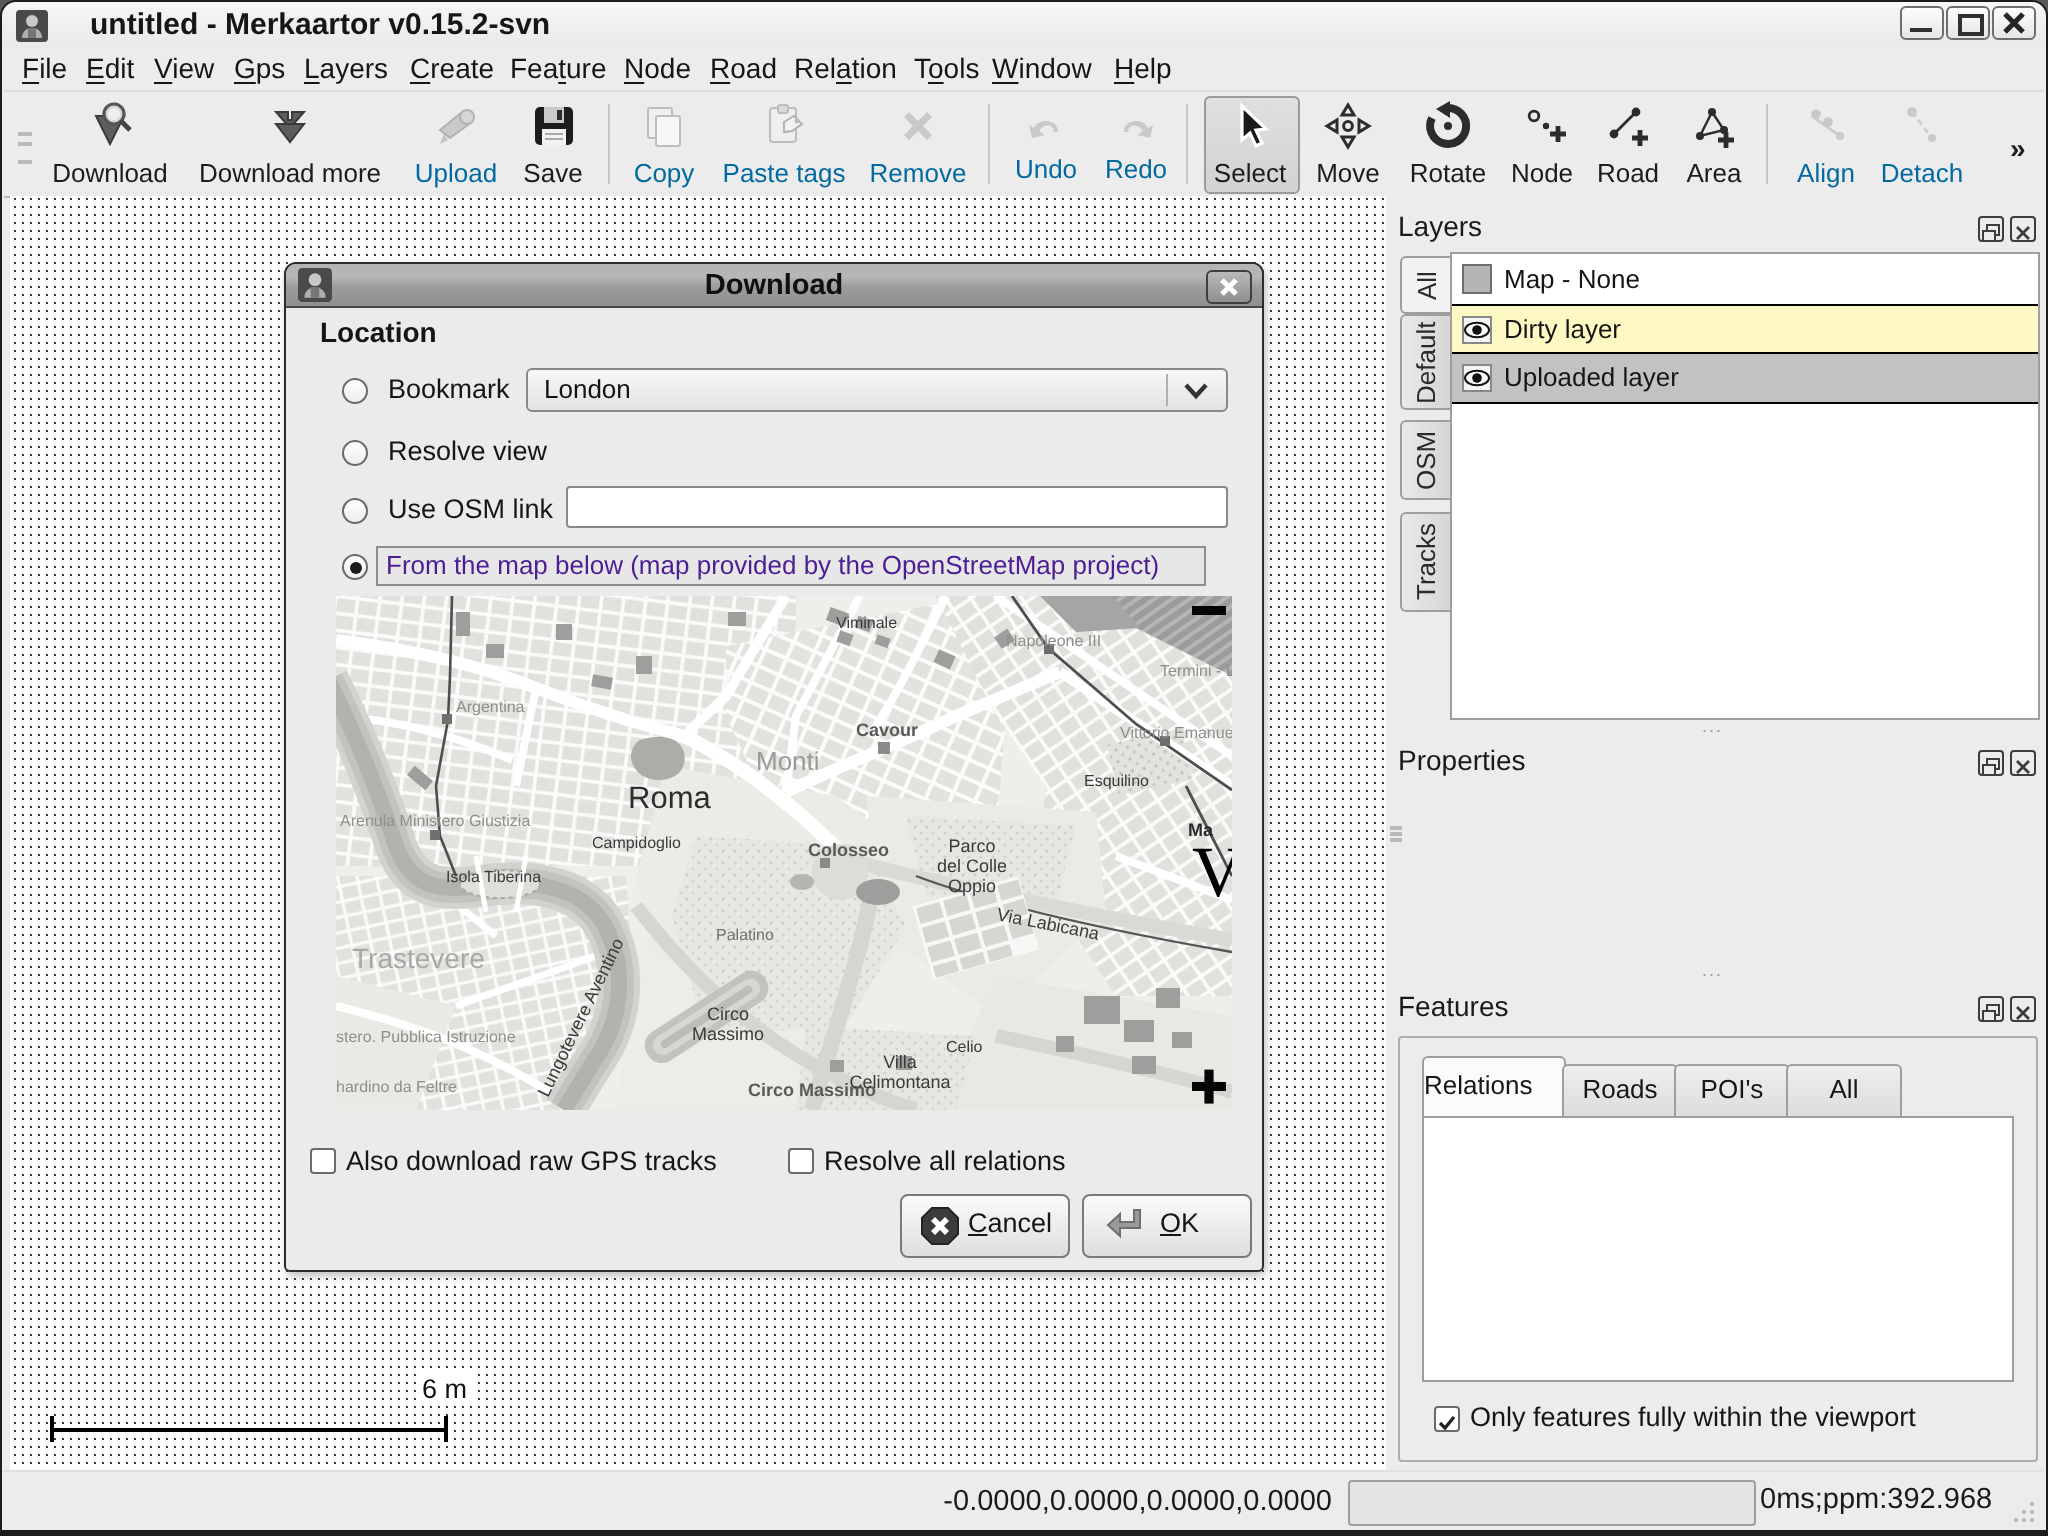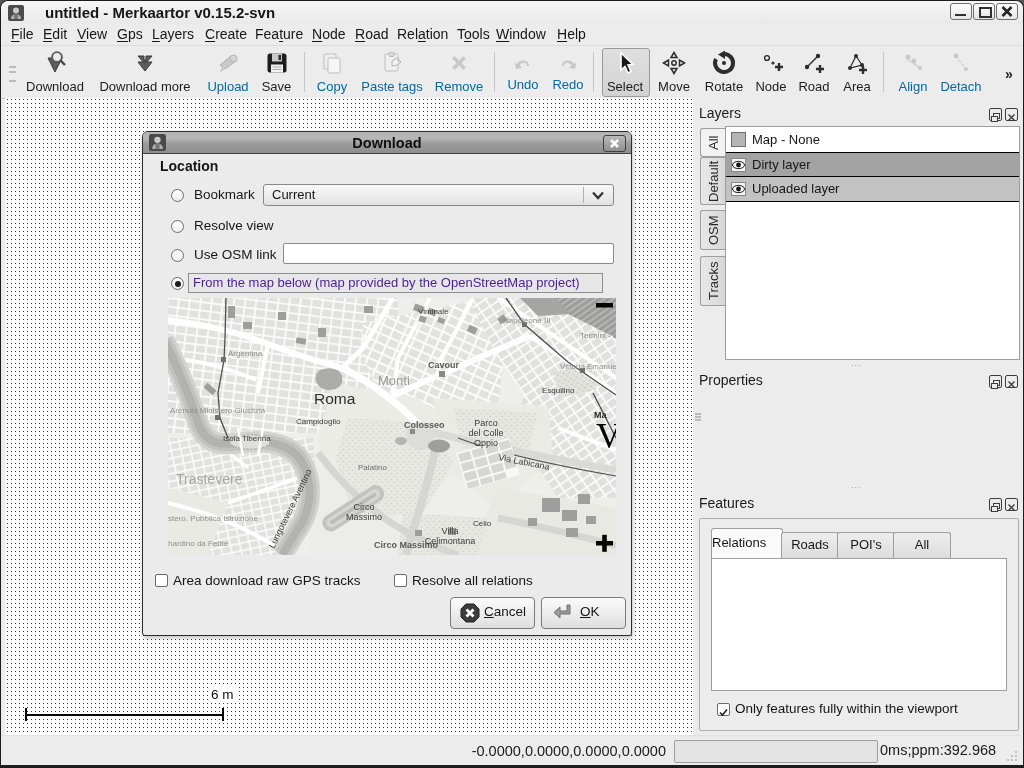--- a/index.html
+++ b/index.html
@@ -255,21 +255,21 @@
         <span>OSM</span>
       </div>
  <div class="vtab" style="top:158px;height:48px">
         <span>Tracks</span>
       </div>
  <div style="position:absolute;left:32px;top:28px;width:293px;height:232px;background:#fff;border:1px solid #9e9e9e">
   <div style="position:absolute;left:0;top:0;width:100%;height:25px;background:#fff">
    <div style="position:absolute;left:5px;top:5px;width:13px;height:13px;background:#b5b5b5;border:1px solid #6e6e6e"></div>
    <span style="position:absolute;left:26px;top:5px;font-size:13px;color:#161616">Map - None</span>
   </div>
-  <div style="position:absolute;left:0;top:25px;width:100%;height:25px;background:#a3a3a3;border-top:1px solid #000;border-bottom:1px solid #000;box-sizing:border-box">
+  <div style="position:absolute;left:0;top:25px;width:100%;height:25px;background:#fef9c3;border-top:1px solid #000;border-bottom:1px solid #000;box-sizing:border-box">
    <svg style="position:absolute;left:5px;top:5px" width="15" height="14" viewBox="0 0 15 14">
             <rect x="0.5" y="0.5" width="14" height="13" fill="#f4f4f4" stroke="#888"></rect>
             <ellipse cx="7.5" cy="7" rx="6" ry="3.6" fill="#fff" stroke="#111"></ellipse>
             <circle cx="7.5" cy="7" r="2.4" fill="#111"></circle>
           </svg>
    <span style="position:absolute;left:26px;top:4px;font-size:13px;color:#161616">Dirty layer</span>
   </div>
   <div style="position:absolute;left:0;top:50px;width:100%;height:25px;background:#c2c2c2;border-bottom:1px solid #000;box-sizing:border-box">
    <svg style="position:absolute;left:5px;top:5px" width="15" height="14" viewBox="0 0 15 14">
             <rect x="0.5" y="0.5" width="14" height="13" fill="#f4f4f4" stroke="#888"></rect>
@@ -347,21 +347,21 @@
   <div style="position:absolute;right:5px;top:2.5px;width:21px;height:15px;border:1px solid #3f3f3f;border-radius:3px;background:linear-gradient(180deg,#b9b9b9,#8f8f8f)">
    <svg width="21" height="15" viewBox="0 0 21 15">
             <path d="M7 4 L14 11 M14 4 L7 11" stroke="#fff" stroke-width="2.6"></path>
           </svg>
   </div>
  </div>
  <div class="dlab" style="left:17px;top:26px;font-weight:bold;font-size:14px">Location</div>
  <div class="radio" style="left:28px;top:57px"></div>
  <div class="dlab" style="left:51px;top:55px">Bookmark</div>
  <div style="position:absolute;left:120px;top:52px;width:349px;height:20px;border:1px solid #898989;border-radius:3px;background:linear-gradient(180deg,#f8f8f8,#e2e2e2)">
-  <span style="position:absolute;left:8px;top:2px;font-size:13px;color:#141414">Current</span>
+  <span style="position:absolute;left:8px;top:2px;font-size:13px;color:#141414">London</span>
   <div style="position:absolute;right:29px;top:2px;width:1px;height:16px;background:#b0b0b0"></div>
   <svg style="position:absolute;right:8px;top:6px" width="14" height="9" viewBox="0 0 14 9">
           <path d="M2 1.5 L7 7 L12 1.5" fill="none" stroke="#333" stroke-width="2.2"></path>
         </svg>
  </div>
  <div class="radio" style="left:28px;top:88px"></div>
  <div class="dlab" style="left:51px;top:86px">Resolve view</div>
  <div class="radio" style="left:28px;top:117px"></div>
  <div class="dlab" style="left:51px;top:115px">Use OSM link</div>
  <div style="position:absolute;left:140px;top:111px;width:329px;height:19px;border:1px solid #898989;border-radius:2px;background:#fff"></div>
@@ -561,21 +561,21 @@
   <text x="330" y="162" fill="#3a3a3a" font-size="9px" transform="rotate(11 330 162)">Via Labicana</text>
   <text x="125" y="212" fill="#3a3a3a" font-size="9px" transform="rotate(-64 125 212)" text-anchor="middle">Lungotevere Aventino</text>
   <text x="146" y="106" fill="#2e2e2e" font-size="15.5px">Roma</text>
   <text x="210" y="87" fill="#9a9a98" font-size="13px">Monti</text>
   <text x="8" y="186" fill="#a8a8a6" font-size="14px">Trastevere</text>
   <text x="426" y="120" fill="#2a2a2a" font-size="9px" font-weight="bold">Ma</text>
   <text x="428" y="150" fill="#000" font-size="36px" font-family="Liberation Serif, serif">V</text>
  </svg>
  </div>
  <div class="cb" style="left:12px;top:442px"></div>
- <div class="dlab" style="left:30px;top:441px">Area download raw GPS tracks</div>
+ <div class="dlab" style="left:30px;top:441px">Also download raw GPS tracks</div>
  <div class="cb" style="left:251px;top:442px"></div>
  <div class="dlab" style="left:269px;top:441px">Resolve all relations</div>
  <div class="btn" style="left:307px;top:465px">
   <svg style="position:absolute;left:9px;top:5px" width="20" height="20" viewBox="0 0 20 20">
    <path d="M6 1 L14 1 L19 6 L19 14 L14 19 L6 19 L1 14 L1 6 Z" fill="#3c3c3c" stroke="#222"></path>
    <path d="M6.5 6.5 L13.5 13.5 M13.5 6.5 L6.5 13.5" stroke="#fff" stroke-width="2.8"></path>
   </svg>
   <span style="position:absolute;left:33px;top:6px"><u>C</u>ancel</span>
  </div>
  <div class="btn" style="left:398px;top:465px">

